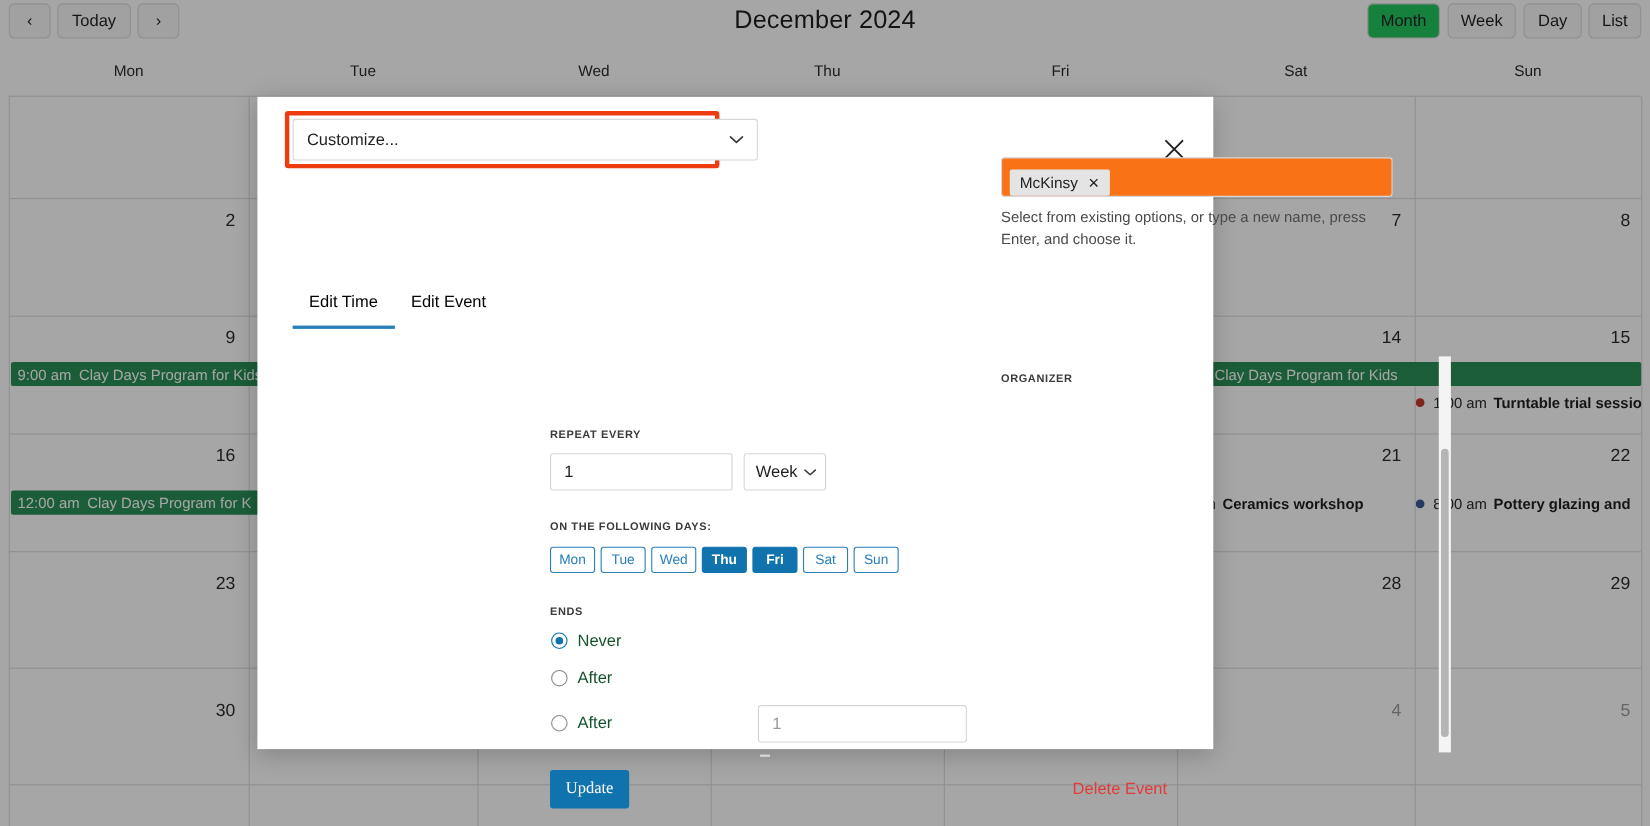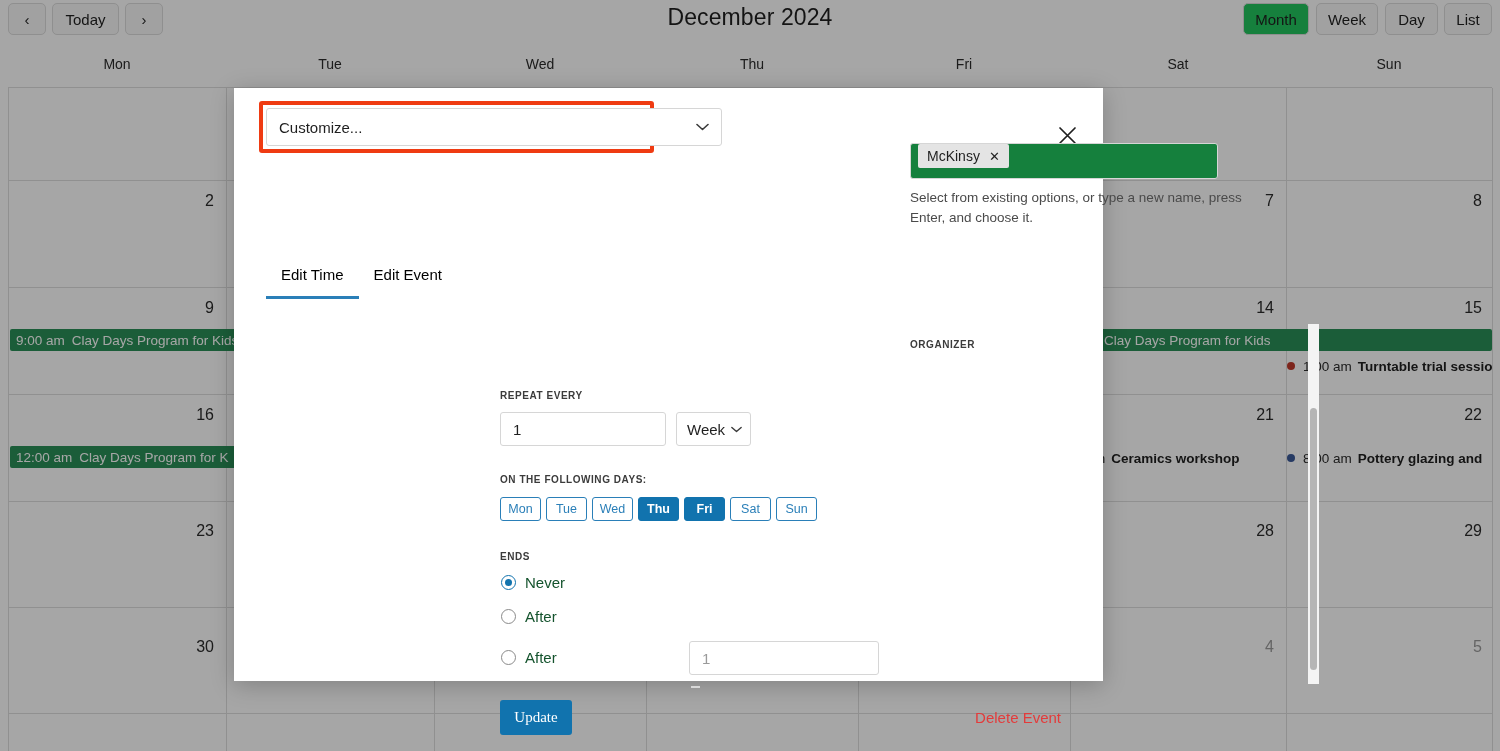--- a/index.html
+++ b/index.html
@@ -149,21 +149,21 @@
   }
 
   .sel-wrap {
     position: absolute; left: 25px; top: 13px;
     width: 395px; height: 52px;
     border: 4px solid #ef3b12;
     border-radius: 3px;
   }
   #customize-select {
     position: absolute; left: 32px; top: 20px;
-    width: 456px; height: 38px;
+    width: 423px; height: 38px;
     border: 1px solid #d6d6d6;
     border-radius: 3px;
     background: #ffffff;
     font-size: 15px; color: #1f1f1f;
     display: flex; align-items: center;
     padding: 0 12px;
     cursor: pointer;
   }
   #customize-select .chev {
     position: absolute; right: 12px; top: 50%;
@@ -228,24 +228,24 @@
   }
   .radio.sel { border: 1px solid #1173ae; }
   .radio.sel::after {
     content: ""; position: absolute;
     left: 3px; top: 3px; width: 7px; height: 7px;
     border-radius: 50%; background: #1173ae;
   }
   .radio-row .rl { font-size: 15px; color: #14532d; }
   #organizer-box {
     position: absolute; left: 676px; top: 55px;
-    width: 308px; height: 36px;
+    width: 356px; height: 36px;
     border: 1px solid #d6d6d6; border-radius: 3px;
-    background: #15803d;
-    display: flex; align-items: flex-start;
+    background: #f97316;
+    display: flex; align-items: flex-end;
     padding: 0 7px;
   }
   .chip {
     display: flex; align-items: center; gap: 9px;
     background: #e4e4e4;
     height: 24px;
     padding: 0 9px;
     border-radius: 2px;
     font-size: 14px; color: #1f1f1f;
   }

